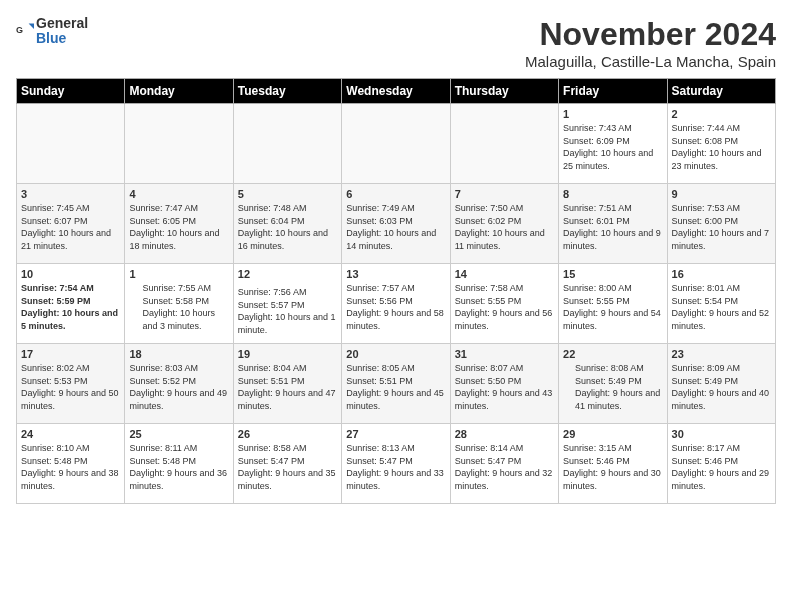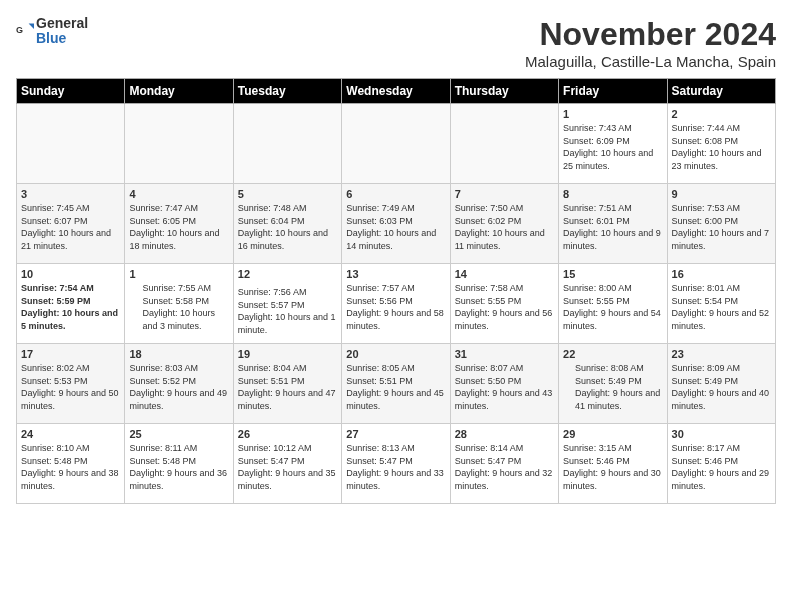--- a/index.html
+++ b/index.html
@@ -273,21 +273,21 @@
 Daylight: 9 hours and 38 minutes.</div>
         </td>
         <td>
           <span class="day-number">25</span>
           <div class="day-info" style="white-space: pre-line;">Sunrise: 8:11 AM
 Sunset: 5:48 PM
 Daylight: 9 hours and 36 minutes.</div>
         </td>
         <td>
           <span class="day-number">26</span>
-          <div class="day-info" style="white-space: pre-line;">Sunrise: 10:12 AM
+          <div class="day-info" style="white-space: pre-line;">Sunrise: 8:58 AM
 Sunset: 5:47 PM
 Daylight: 9 hours and 35 minutes.</div>
         </td>
         <td>
           <span class="day-number">27</span>
           <div class="day-info" style="white-space: pre-line;">Sunrise: 8:13 AM
 Sunset: 5:47 PM
 Daylight: 9 hours and 33 minutes.</div>
         </td>
         <td>

